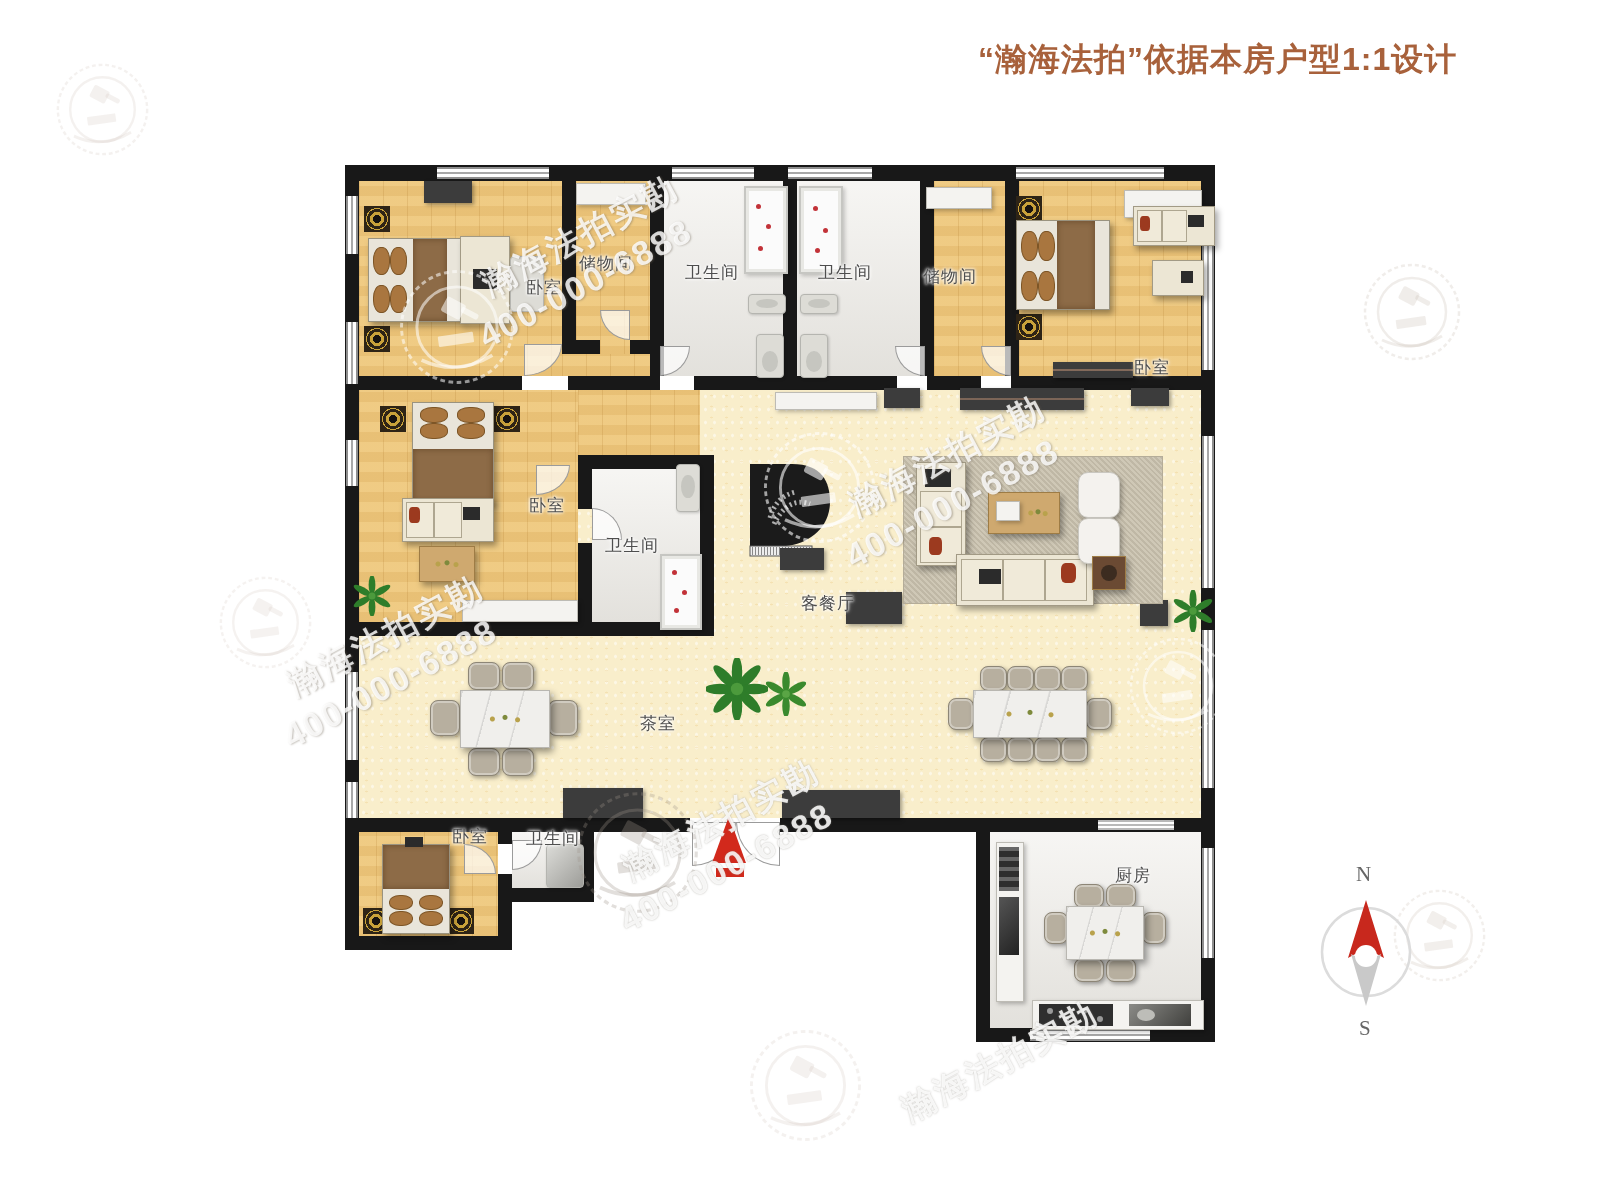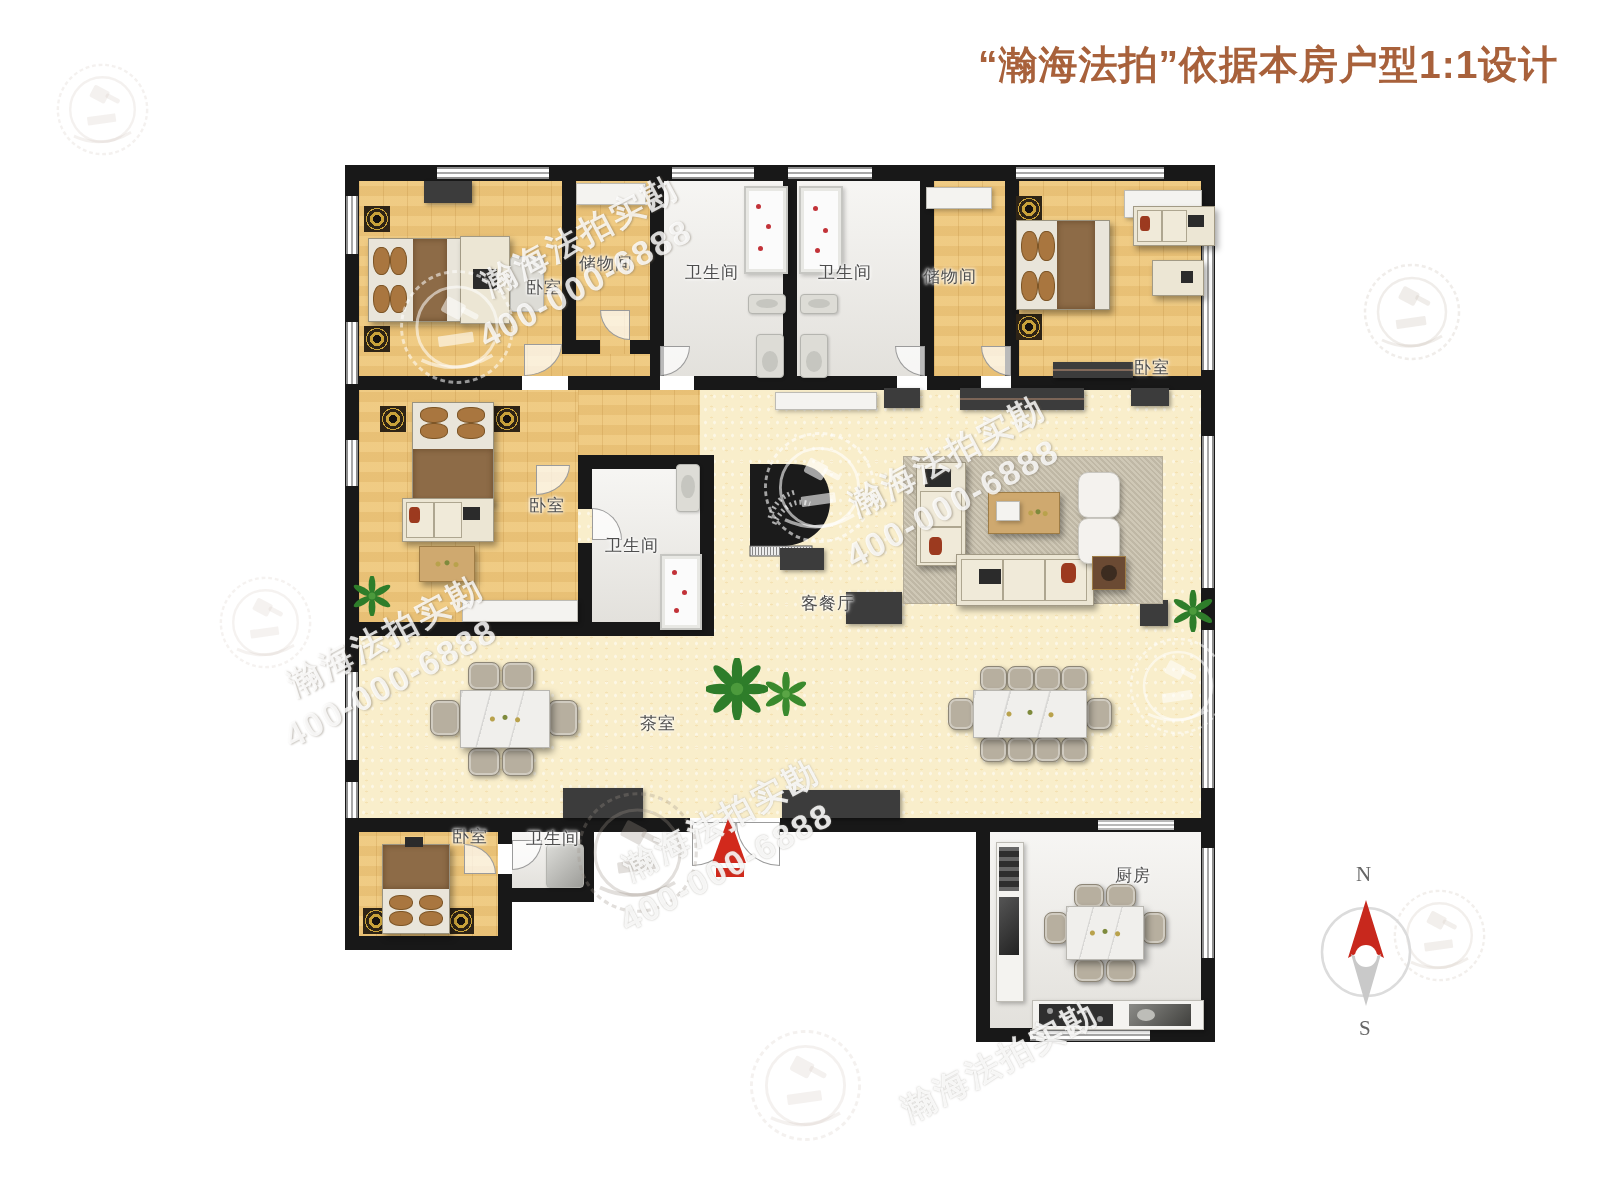--- a/index.html
+++ b/index.html
@@ -47,21 +47,21 @@
   .rug{position:absolute;background:#cfc8b6;border:1px solid #b5ad99;
     background-image:repeating-linear-gradient(45deg,rgba(120,110,90,.18) 0 2px,rgba(0,0,0,0) 2px 4px);}
   .arm{position:absolute;background:#f4f2ee;border:1px solid #c9c7c0;border-radius:10px;box-shadow:2px 3px 5px rgba(0,0,0,.3);}
   .tub{position:absolute;background:#fbfbfb;border:2px solid #c6c6c2;box-shadow:inset 0 0 0 3px #e8e8e4,2px 2px 4px rgba(0,0,0,.2);}
   .petal{position:absolute;width:5px;height:5px;border-radius:50%;background:#c23238;}
   .fix{position:absolute;background:#dddcd6;border:1px solid #b5b5b0;border-radius:4px;box-shadow:1px 1px 3px rgba(0,0,0,.2);}
   .fix .in{position:absolute;left:20%;top:22%;width:60%;height:50%;background:#c6c6c0;border-radius:50%;}
   
   .rlabel{position:absolute;transform:translate(-50%,-50%);color:#4e4e4e;font-size:17px;letter-spacing:1px;
     text-shadow:0 0 3px #fff,0 0 3px #fff,0 0 5px #fff;white-space:nowrap;}
-  .title{position:absolute;font-size:39px;font-weight:bold;color:#a8613b;letter-spacing:1px;white-space:nowrap;}
+  .title{position:absolute;font-size:32px;font-weight:bold;color:#a8613b;letter-spacing:1px;white-space:nowrap;}
   .wm{position:absolute;transform:rotate(-28deg);transform-origin:left center;color:rgba(255,255,255,.82);
     font-weight:bold;white-space:nowrap;text-shadow:1px 1px 2px rgba(110,100,85,.4);}
   .wm .b{font-size:33px;letter-spacing:3px;display:block;}
   .wm .p{font-size:34px;letter-spacing:2px;display:block;margin:2px 0 0 -28px;}
   .logo{position:absolute;}
   .cnsl{position:absolute;color:#666;font-family:"Liberation Serif","DejaVu Serif",serif;font-size:21px;}
 </style>
 </head>
 <body>
 

